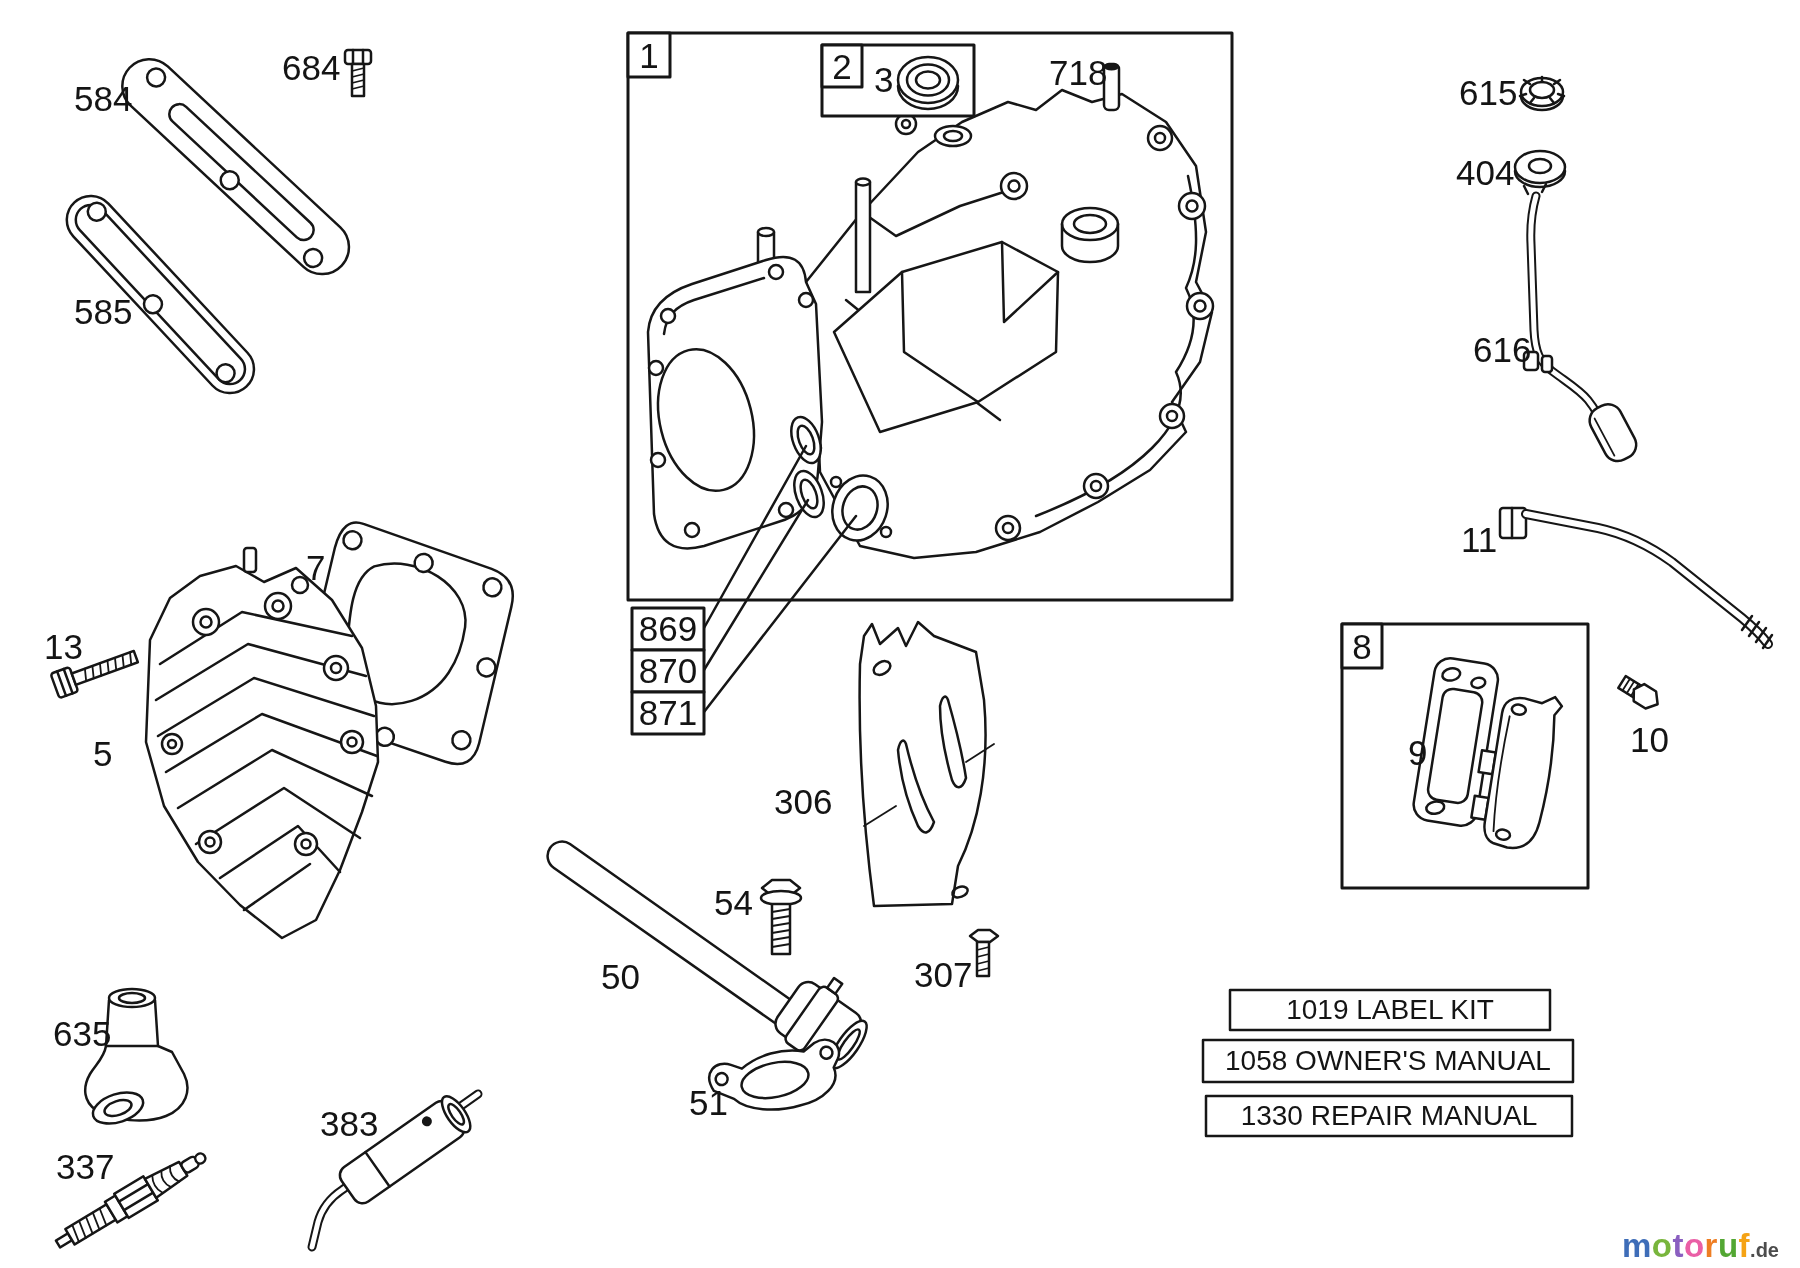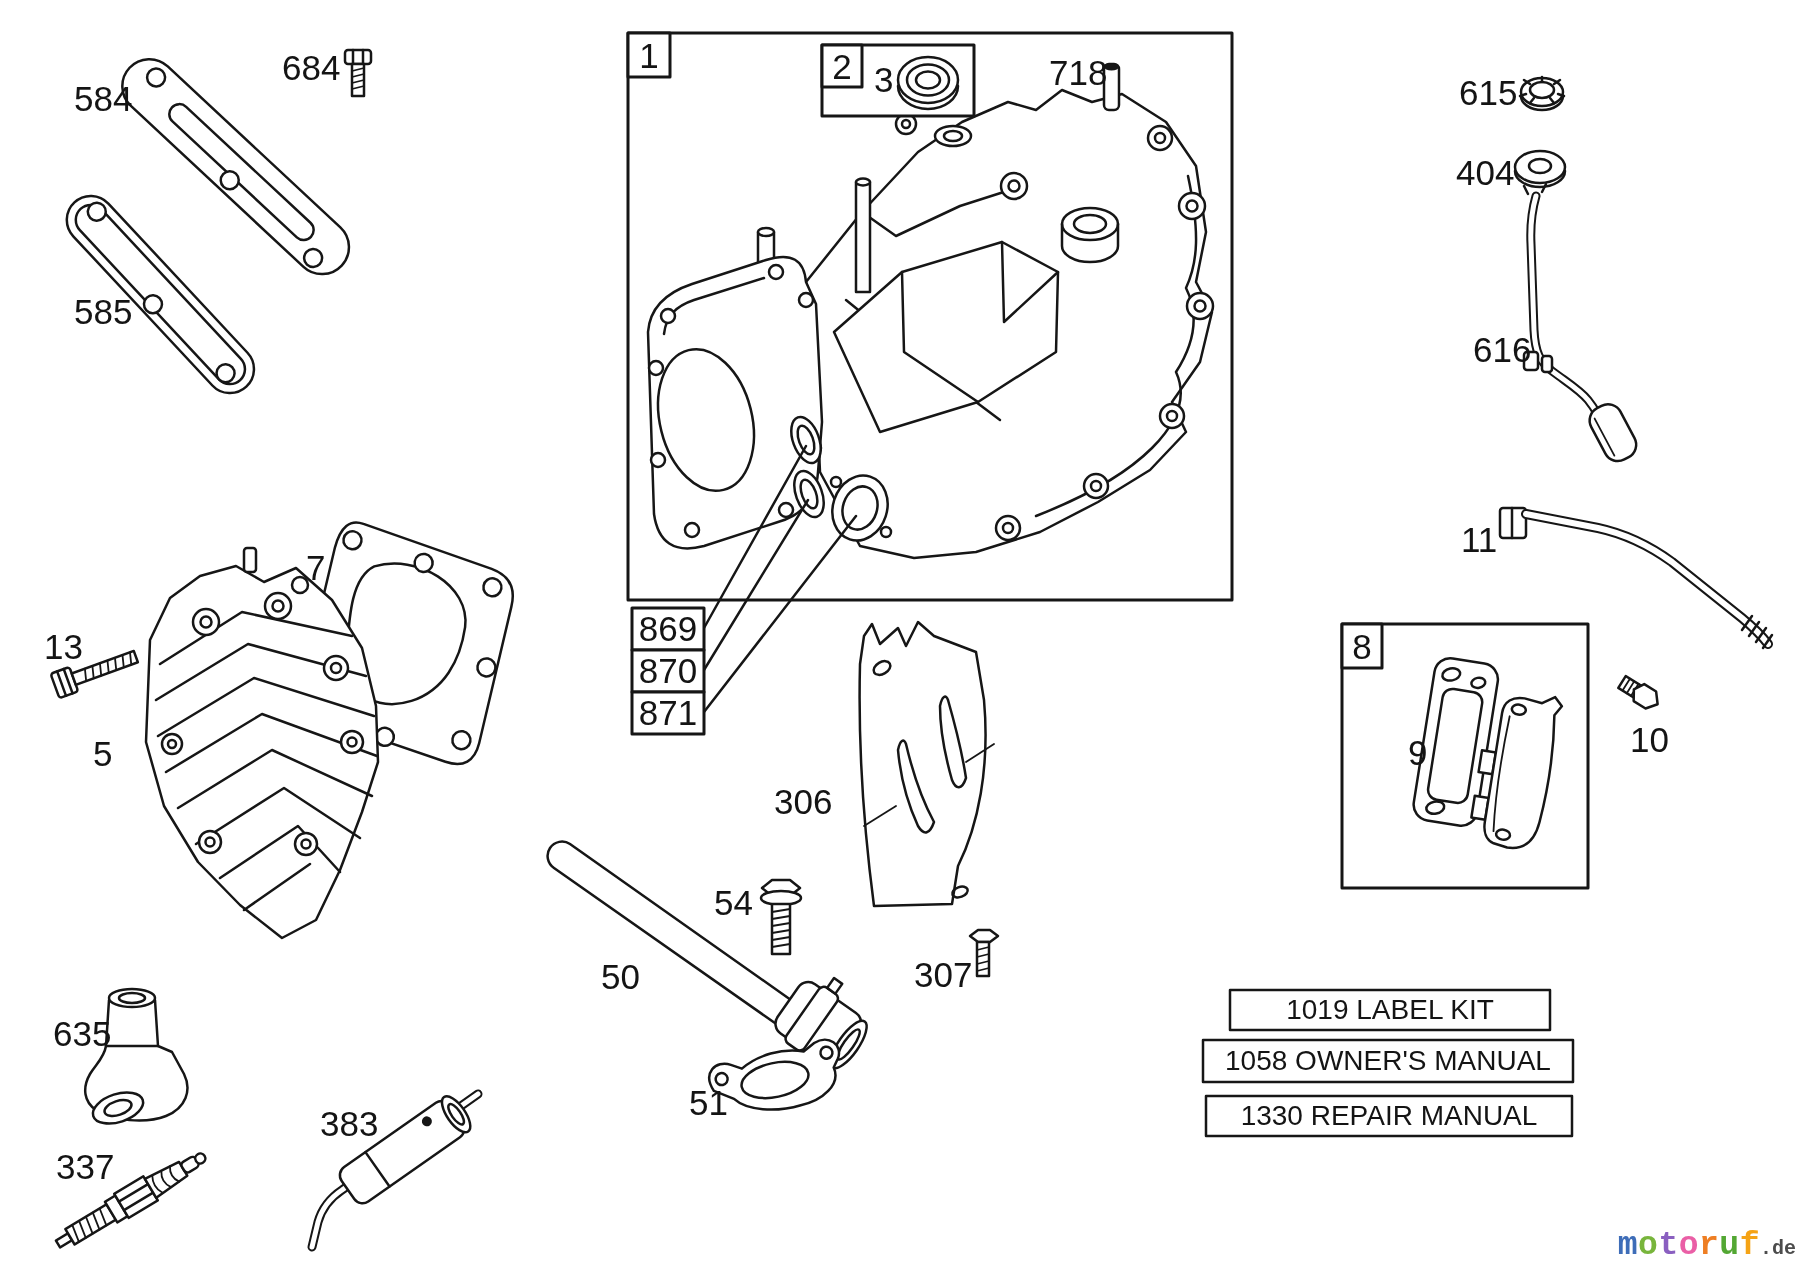--- a/index.html
+++ b/index.html
@@ -15,21 +15,21 @@
   .w3{stroke-width:3}
   .thin{stroke-width:1.8}
   .w9{stroke-width:9}
   .wh5{stroke:#ffffff;stroke-width:5}
   .w10{stroke-width:10}
   .wh6{stroke:#ffffff;stroke-width:6}
   .callout{font-size:35px}
   .kit{font-size:28px}
   .boxnum{font-size:35px;text-anchor:middle}
   
-  .wm{position:absolute;right:4px;bottom:6px;font-family:Liberation Mono, monospace;
+  .wm{position:absolute;right:21px;bottom:6px;font-family:Liberation Sans, sans-serif;
       font-weight:bold;font-size:33px;line-height:1;letter-spacing:0.5px;white-space:nowrap}
   .wm .tld{font-size:20px;font-weight:bold;letter-spacing:0}
 </style>
 </head>
 <body>
 
 <div class="stage">
 <svg width="1800" height="1268" viewBox="0 0 1800 1268">
 
   <g transform="translate(148,48) rotate(43)">

